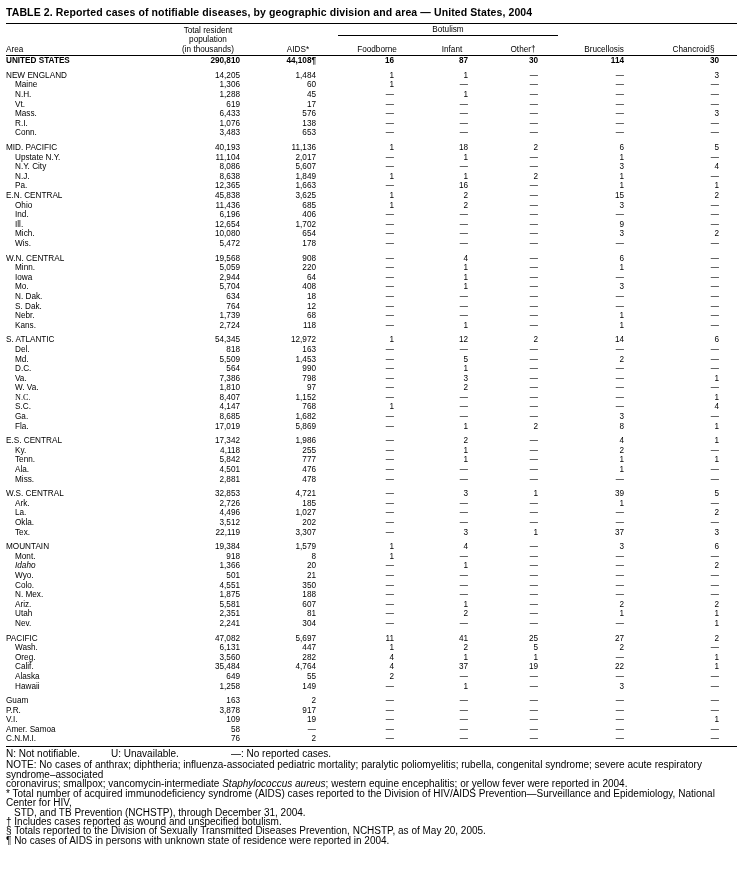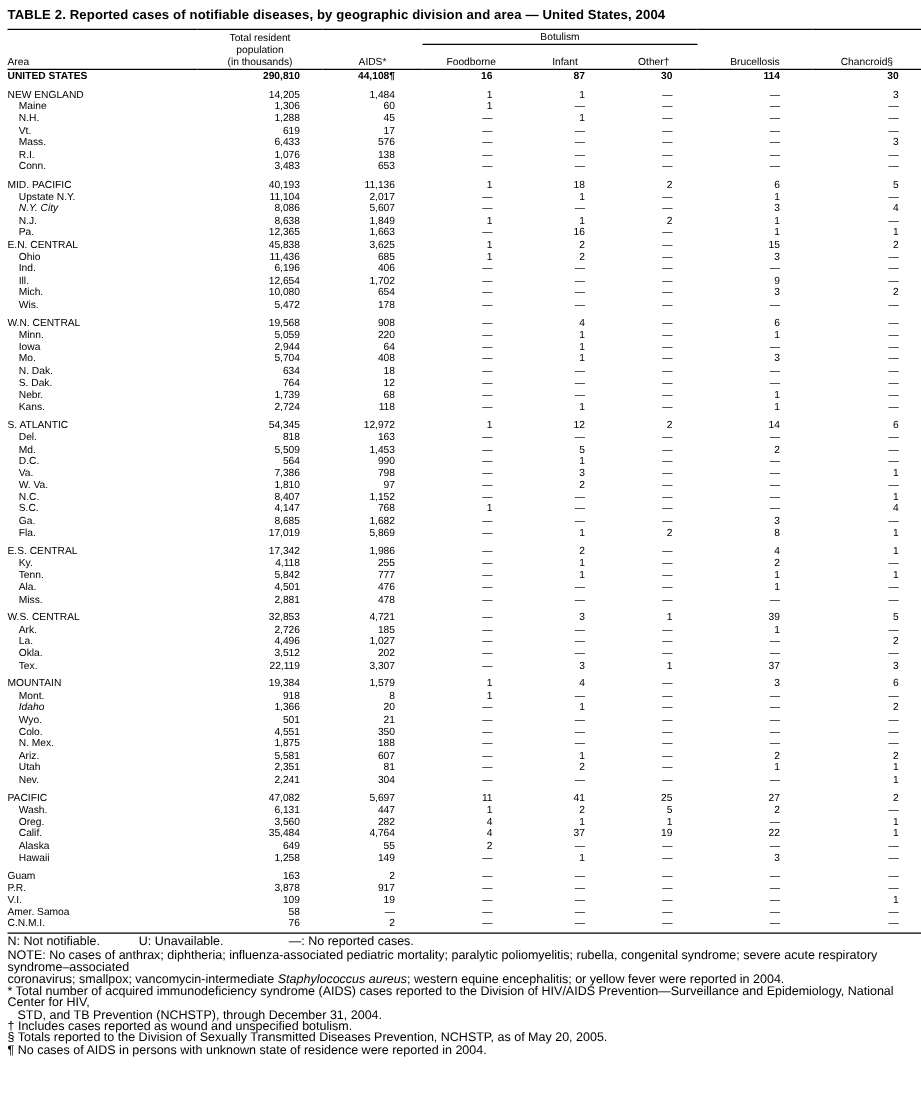--- a/index.html
+++ b/index.html
@@ -269,21 +269,21 @@
           <td class="area" style="padding-left: 9px;">Upstate N.Y.</td>
           <td class="num c1">11,104</td>
           <td class="num c2">2,017</td>
           <td class="num c3">—</td>
           <td class="num c4">1</td>
           <td class="num c5">—</td>
           <td class="num c6">1</td>
           <td class="num c7">—</td>
         </tr>
         <tr>
-          <td class="area" style="padding-left: 9px; font-style: italic;">N.Y. City</td>
+          <td class="area" style="padding-left: 9px;">N.Y. City</td>
           <td class="num c1">8,086</td>
           <td class="num c2">5,607</td>
           <td class="num c3">—</td>
           <td class="num c4">—</td>
           <td class="num c5">—</td>
           <td class="num c6">3</td>
           <td class="num c7">4</td>
         </tr>
         <tr>
           <td class="area" style="padding-left: 9px;">N.J.</td>
@@ -505,21 +505,21 @@
           <td class="area" style="padding-left: 9px;">W. Va.</td>
           <td class="num c1">1,810</td>
           <td class="num c2">97</td>
           <td class="num c3">—</td>
           <td class="num c4">2</td>
           <td class="num c5">—</td>
           <td class="num c6">—</td>
           <td class="num c7">—</td>
         </tr>
         <tr>
-          <td class="area" style="padding-left: 9px;">N.C.</td>
+          <td class="area" style="padding-left: 9px; font-family: Liberation Serif, serif;">N.C.</td>
           <td class="num c1">8,407</td>
           <td class="num c2">1,152</td>
           <td class="num c3">—</td>
           <td class="num c4">—</td>
           <td class="num c5">—</td>
           <td class="num c6">—</td>
           <td class="num c7">1</td>
         </tr>
         <tr>
           <td class="area" style="padding-left: 9px;">S.C.</td>

